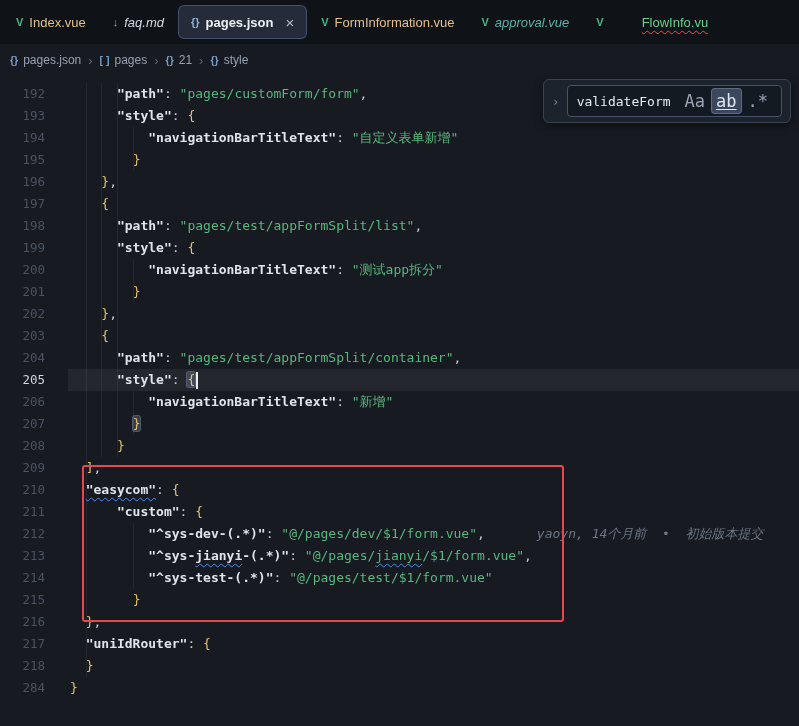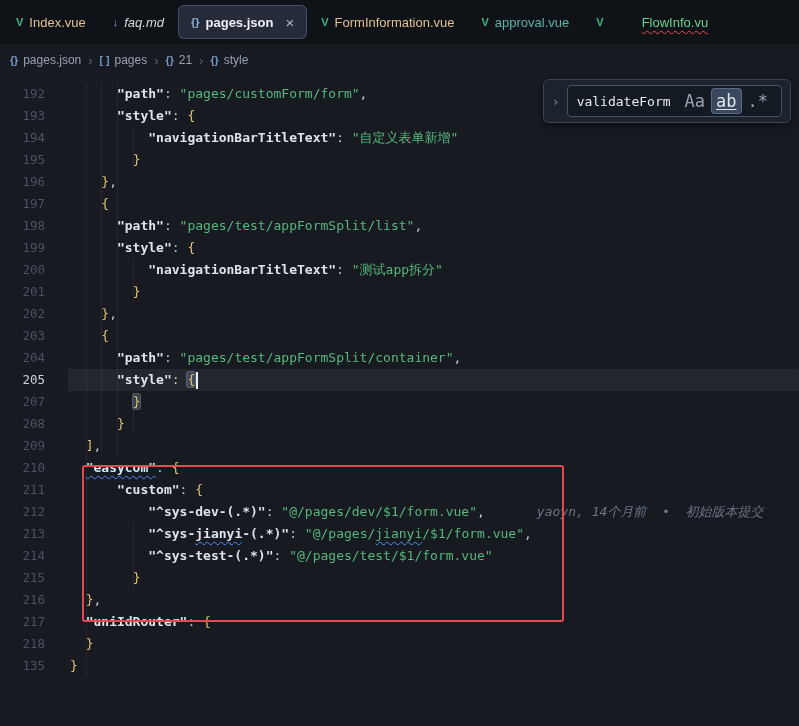--- a/index.html
+++ b/index.html
@@ -104,21 +104,21 @@
       <span class="tabicon" style="color: rgb(143, 176, 216);">{}</span>
       <span class="tablabel" style="color: rgb(237, 240, 245); font-weight: 600;">pages.json</span>
       <span class="tabclose">×</span>
     </div>
     <div class="tab">
       <span class="tabicon" style="color: rgb(66, 184, 131);">V</span>
       <span class="tablabel" style="color: rgb(226, 192, 141);">FormInformation.vue</span>
     </div>
     <div class="tab">
       <span class="tabicon" style="color: rgb(66, 184, 131);">V</span>
-      <span class="tablabel" style="color: rgb(88, 180, 165);">approval.vue</span>
+      <span class="tablabel" style="color: rgb(88, 180, 165); font-style: italic;">approval.vue</span>
     </div>
     <div class="tab">
       <span class="tabicon" style="color: rgb(66, 184, 131);">V</span>
       <span class="tablabel err" style="color: rgb(104, 208, 143); padding-left: 32px;">FlowInfo.vu</span>
     </div>
   </div>
 
 <div class="breadcrumb">
     <span class="crumb">
       <span class="crumbicon">{}</span>
@@ -159,33 +159,34 @@
       <div class="line"><span class="ln">196</span><span class="codetext"><span class="tok">    </span><span class="tok br">}</span><span class="tok pt">,</span></span></div>
       <div class="line"><span class="ln">197</span><span class="codetext"><span class="tok">    </span><span class="tok br">{</span></span></div>
       <div class="line"><span class="ln">198</span><span class="codetext"><span class="tok">      </span><span class="tok k">"path"</span><span class="tok pt">: </span><span class="tok s">"pages/test/appFormSplit/list"</span><span class="tok pt">,</span></span></div>
       <div class="line"><span class="ln">199</span><span class="codetext"><span class="tok">      </span><span class="tok k">"style"</span><span class="tok pt">: </span><span class="tok br">{</span></span></div>
       <div class="line"><span class="ln">200</span><span class="codetext"><span class="tok">          </span><span class="tok k">"navigationBarTitleText"</span><span class="tok pt">: </span><span class="tok s">"测试app拆分"</span></span></div>
       <div class="line"><span class="ln">201</span><span class="codetext"><span class="tok">        </span><span class="tok br">}</span></span></div>
       <div class="line"><span class="ln">202</span><span class="codetext"><span class="tok">    </span><span class="tok br">}</span><span class="tok pt">,</span></span></div>
       <div class="line"><span class="ln">203</span><span class="codetext"><span class="tok">    </span><span class="tok br">{</span></span></div>
       <div class="line"><span class="ln">204</span><span class="codetext"><span class="tok">      </span><span class="tok k">"path"</span><span class="tok pt">: </span><span class="tok s">"pages/test/appFormSplit/container"</span><span class="tok pt">,</span></span></div>
       <div class="line current"><span class="ln">205</span><span class="codetext"><span class="tok">      </span><span class="tok k">"style"</span><span class="tok pt">: </span><span class="tok br match">{</span><span class="tok cur"></span></span></div>
+      <div class="line"><span class="ln">206</span><span class="codetext"><span class="tok">          </span><span class="tok k">"navigationBarTitleText"</span><span class="tok pt">: </span><span class="tok s">"新增"</span></span></div>
       <div class="line"><span class="ln">207</span><span class="codetext"><span class="tok">        </span><span class="tok br match">}</span></span></div>
       <div class="line"><span class="ln">208</span><span class="codetext"><span class="tok">      </span><span class="tok br">}</span></span></div>
       <div class="line"><span class="ln">209</span><span class="codetext"><span class="tok">  </span><span class="tok br">]</span><span class="tok pt">,</span></span></div>
       <div class="line"><span class="ln">210</span><span class="codetext"><span class="tok">  </span><span class="tok k sq">"easycom"</span><span class="tok pt">: </span><span class="tok br">{</span></span></div>
       <div class="line"><span class="ln">211</span><span class="codetext"><span class="tok">      </span><span class="tok k">"custom"</span><span class="tok pt">: </span><span class="tok br">{</span></span></div>
       <div class="line"><span class="ln">212</span><span class="codetext"><span class="tok">          </span><span class="tok k">"^sys-dev-(.*)"</span><span class="tok pt">: </span><span class="tok s">"@/pages/dev/$1/form.vue"</span><span class="tok pt">,</span><span class="tok blame">yaoyn, 14个月前  •  初始版本提交</span></span></div>
       <div class="line"><span class="ln">213</span><span class="codetext"><span class="tok">          </span><span class="tok k">"^sys-</span><span class="tok k sq">jianyi</span><span class="tok k">-(.*)"</span><span class="tok pt">: </span><span class="tok s">"@/pages/</span><span class="tok s sq">jianyi</span><span class="tok s">/$1/form.vue"</span><span class="tok pt">,</span></span></div>
       <div class="line"><span class="ln">214</span><span class="codetext"><span class="tok">          </span><span class="tok k">"^sys-test-(.*)"</span><span class="tok pt">: </span><span class="tok s">"@/pages/test/$1/form.vue"</span></span></div>
       <div class="line"><span class="ln">215</span><span class="codetext"><span class="tok">        </span><span class="tok br">}</span></span></div>
       <div class="line"><span class="ln">216</span><span class="codetext"><span class="tok">  </span><span class="tok br">}</span><span class="tok pt">,</span></span></div>
       <div class="line"><span class="ln">217</span><span class="codetext"><span class="tok">  </span><span class="tok k">"uniIdRouter"</span><span class="tok pt">: </span><span class="tok br">{</span></span></div>
       <div class="line"><span class="ln">218</span><span class="codetext"><span class="tok">  </span><span class="tok br">}</span></span></div>
-      <div class="line"><span class="ln">135</span><span class="codetext"><span class="tok br">}</span></span></div>
+      <div class="line"><span class="ln">284</span><span class="codetext"><span class="tok br">}</span></span></div>
     </div>
 
   <div class="redbox"></div>
 
   <div class="findwidget">
     <span class="findchevron">›</span>
     <span class="findinput">
       <span class="findquery">validateForm</span>
       <span class="findopts">
           <span class="opt">Aa</span>

